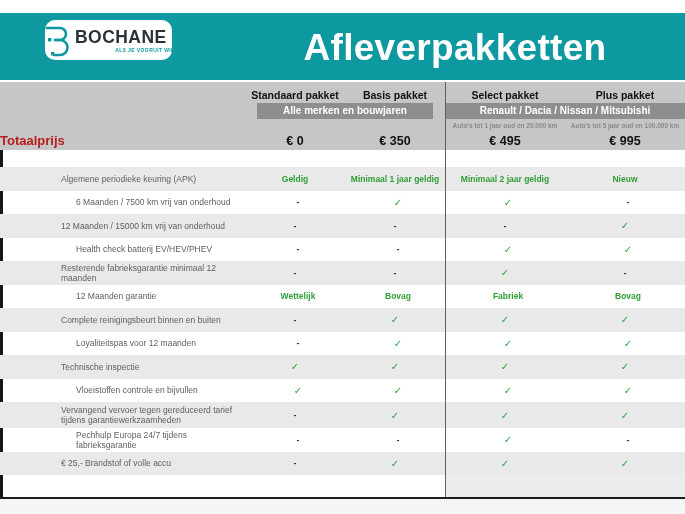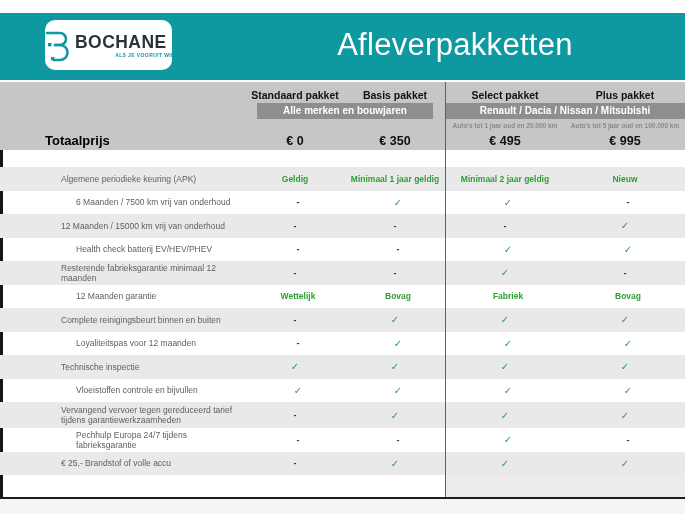--- a/index.html
+++ b/index.html
@@ -3,45 +3,45 @@
 <meta charset="utf-8">
 <style>
   * { margin:0; padding:0; box-sizing:border-box; }
   html,body { background:#ffffff; }
   body { font-family:"Liberation Sans","DejaVu Sans",sans-serif; }
   .page { position:relative; width:685px; height:514px; background:#ffffff; overflow:hidden; }
 
   
   .top-strip { position:absolute; top:0; left:0; width:685px; height:13px; background:#ffffff; }
   .banner { position:absolute; top:13px; left:0; width:685px; height:67px; background:#0e98a0; }
-  .logo-box { position:absolute; left:45px; top:7px; width:127px; height:50px; background:#ffffff;
+  .logo-box { position:absolute; left:45px; top:7px; width:127px; height:40px; background:#ffffff;
               border-radius:10px; display:flex; align-items:center; justify-content:space-between; gap:4px; }
   .logo-icon { flex:0 0 auto; }
   .logo-texts { display:flex; flex-direction:column; align-items:flex-end; }
   .logo-brand { font-size:19px; font-weight:700; color:#2b3138; letter-spacing:0.5px; line-height:19px;
                 transform:scaleX(0.92); transform-origin:left; }
   .logo-tagline { font-size:5px; font-weight:700; color:#0e98a0; letter-spacing:0.4px; margin-top:1px; }
   .page-title { position:absolute; top:14px; left:455px; transform:translateX(-50%);
-                color:#ffffff; font-size:31px; font-weight:400; letter-spacing:0.3px; white-space:nowrap; }
+                color:#ffffff; font-size:37px; font-weight:700; letter-spacing:0.3px; white-space:nowrap; }
 
   
   .thead { position:absolute; top:82px; left:0; width:685px; height:68px; background:#c6c6c6;
            display:grid; grid-template-columns:245px 100px 100px 120px 120px;
            grid-template-rows:20px 17px 12px 19px; }
   .colhead { grid-row:1; display:flex; align-items:flex-end; justify-content:center;
              font-size:10.5px; font-weight:700; color:#111111; padding-bottom:1px; }
   .badge { grid-row:2; background:#8e8e8e; color:#ffffff; font-size:10px; font-weight:700;
            display:flex; align-items:center; justify-content:center; align-self:center;
            height:16px; }
   .badge-left  { grid-column:2 / span 2; margin:0 12px; }
   .badge-right { grid-column:4 / span 2; margin:0 0; }
   .colnote { grid-row:3; display:flex; align-items:center; justify-content:center;
              font-size:6.5px; font-weight:700; color:#8a8a8a; }
   .total-label { grid-row:4; grid-column:1; display:flex; align-items:center;
-                 padding-left:45px; font-size:13px; font-weight:700; color:#000000; }
+                 font-size:13px; font-weight:700; color:#b91c1c; }
   .price { grid-row:4; display:flex; align-items:center; justify-content:center;
            font-size:12.5px; font-weight:700; color:#111111; }
 
   
   .gap-row { position:absolute; top:150px; left:0; width:685px; height:17px; background:#ffffff;
              border-left:3px solid #161616; }
   .rows { position:absolute; top:167px; left:0; width:685px; }
   .row { display:grid; grid-template-columns:245px 100px 100px 120px 120px; height:23.5px; }
   .row.tall { height:26px; }
   .row.gray { background:#e9e9e9; }

